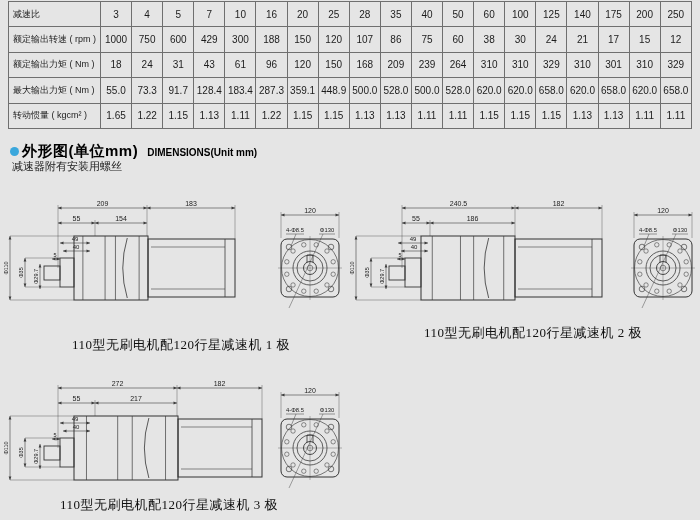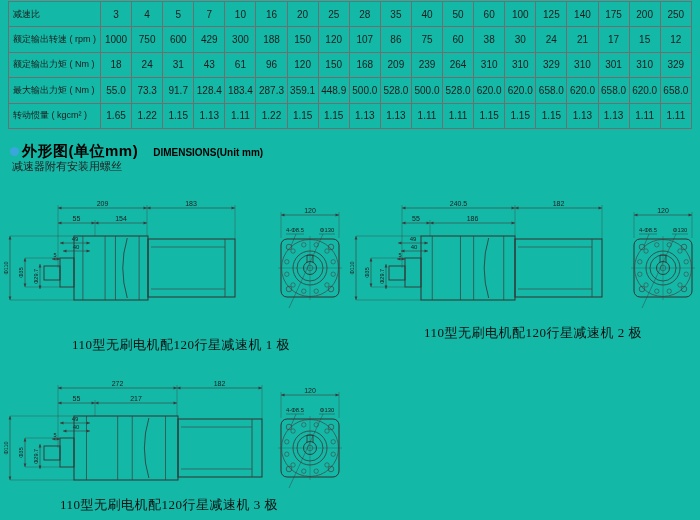--- a/index.html
+++ b/index.html
@@ -1,28 +1,28 @@
 <!DOCTYPE html>
 <html><head>
 <meta charset="utf-8">
 <style>
   html,body{margin:0;padding:0;background:#fff;}
-  .page{position:relative;width:700px;height:520px;background:#14b8a6;overflow:hidden;
+  .page{position:relative;width:700px;height:520px;background:#e5e5e5;overflow:hidden;
         font-family:"Liberation Sans",sans-serif;color:#1a1a1a;}
   table.spec{position:absolute;left:8px;top:1px;width:684px;height:128px;
              border-collapse:collapse;table-layout:fixed;}
   table.spec td{border:1px solid #6f6f6f;font-size:10px;color:#1c1c1c;text-align:center;
                 padding:0;overflow:hidden;white-space:nowrap;}
   table.spec td.lbl{text-align:left;padding-left:4px;font-size:9px;}
   table.spec col.c-lbl{width:92px;}
   .sec-head{position:absolute;left:10px;top:142px;display:flex;align-items:baseline;}
   .bullet{width:9px;height:9px;border-radius:50%;display:inline-block;
           position:relative;top:0px;margin-right:3px;align-self:center;}
   .t-cn{font-size:15px;font-weight:bold;color:#000;letter-spacing:0.5px;}
-  .t-en{font-size:10px;font-weight:bold;color:#000;margin-left:15px;}
+  .t-en{font-size:10px;font-weight:bold;color:#000;margin-left:9px;}
   .sec-note{position:absolute;left:12px;top:159px;display:flex;align-items:baseline;}
   .n-cn{font-size:11px;color:#222;}
   .n-en{font-size:10px;color:#222;margin-left:4px;}
   svg.drw{position:absolute;left:0;top:190px;}
   .cap{position:absolute;font-family:"Liberation Serif",serif;font-size:13px;color:#101010;
        letter-spacing:0.5px;white-space:nowrap;}
   .cap1{left:72px;top:336px;}
   .cap2{left:424px;top:324px;}
   .cap3{left:60px;top:496px;}
 </style>

